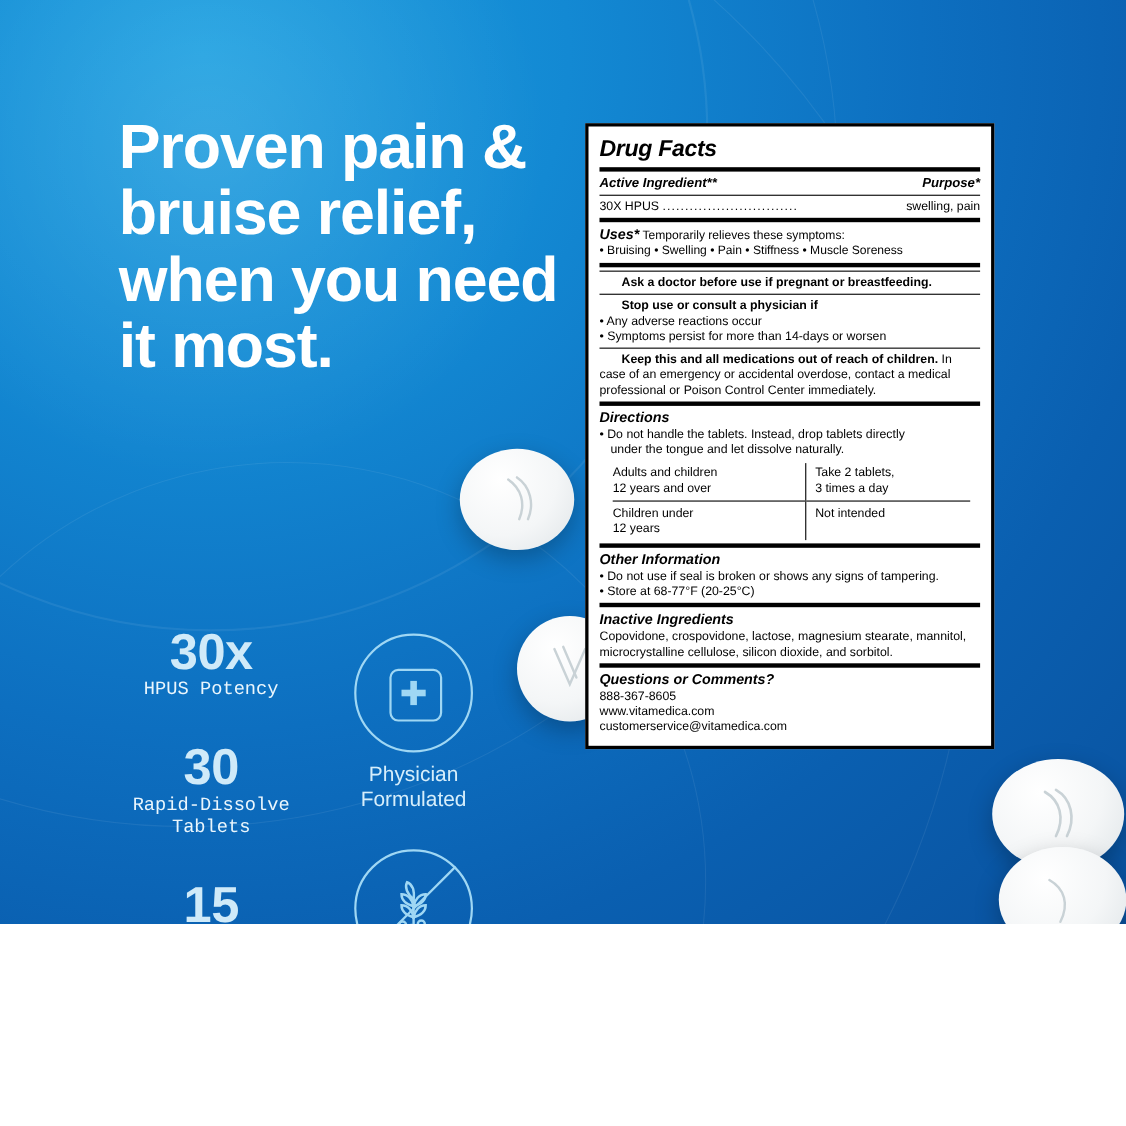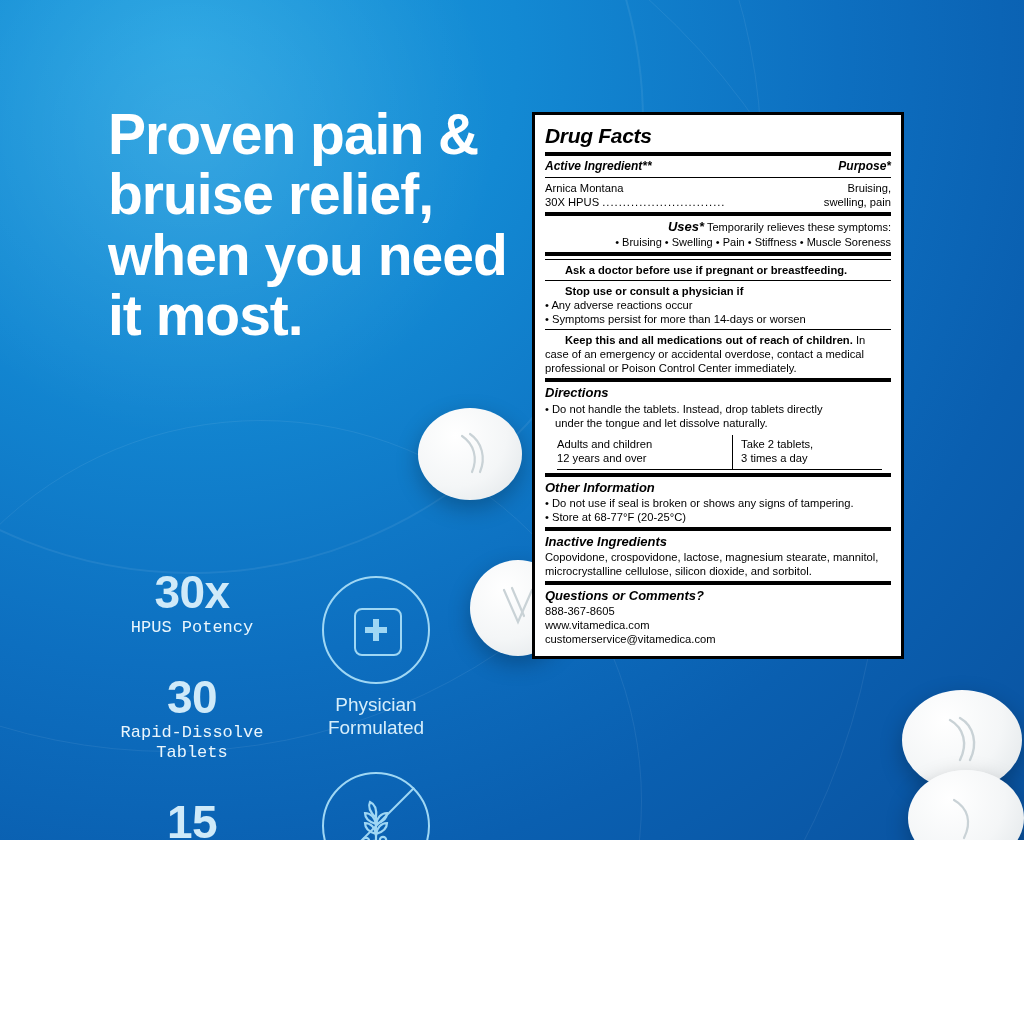--- a/index.html
+++ b/index.html
@@ -168,21 +168,21 @@
     justify-content: space-between;
   }
   .ai-left { width: 55%; }
   .ai-right { width: 44%; text-align: right; }
   .sec-title {
     font-style: italic;
     font-weight: bold;
     font-size: 13px;
   }
   .bold { font-weight: bold; margin-left: 20px; }
-  .uses-line { font-size: 11px; text-align: right; }
+  .uses-line { font-size: 11px; }
   .bullet { margin-left: 0; text-indent: 0; }
   .bullet-ind { padding-left: 9px; text-indent: -9px; }
   .dose-table {
     width: 94%;
     margin: 5px 0 3px 12px;
     border-collapse: collapse;
     font-size: 11.2px;
   }
   .dose-table td {
     vertical-align: top;
@@ -289,24 +289,20 @@
 
     <div class="title">Drug Facts</div>
     <div class="rule-thick"></div>
 
     <div class="hdr-row">
       <span>Active Ingredient**</span>
       <span>Purpose*</span>
     </div>
     <div class="rule-thin"></div>
     <div class="ai-row">
-      <span class="ai-left">Arnica Montana</span>
-      <span class="ai-right">Bruising,</span>
-    </div>
-    <div class="ai-row">
       <span class="ai-left"><span>30X HPUS</span> <span class="dots">..............................</span></span>
       <span class="ai-right">swelling, pain</span>
     </div>
 
     <div class="rule-thick"></div>
 
     <div class="uses-line">
       <span class="sec-title">Uses*</span>
       <span>Temporarily relieves these symptoms:</span>
     </div>
@@ -334,20 +330,29 @@
           <tr class="first">
         <td>
           <span>Adults and children</span><br>
           <span>12 years and over</span>
         </td>
         <td class="right">
           <span>Take 2 tablets,</span><br>
           <span>3 times a day</span>
         </td>
       </tr>
+      <tr class="second">
+        <td>
+          <span>Children under</span><br>
+          <span>12 years</span>
+        </td>
+        <td class="right">
+          <span>Not intended</span>
+        </td>
+      </tr>
     </tbody>
       </table>
 
     <div class="rule-thick"></div>
 
     <div class="sec-title">Other Information</div>
     <div class="bullet-ind">• Do not use if seal is broken or shows any signs of tampering.</div>
     <div class="bullet-ind">• Store at 68-77°F (20-25°C)</div>
 
     <div class="rule-thick"></div>

